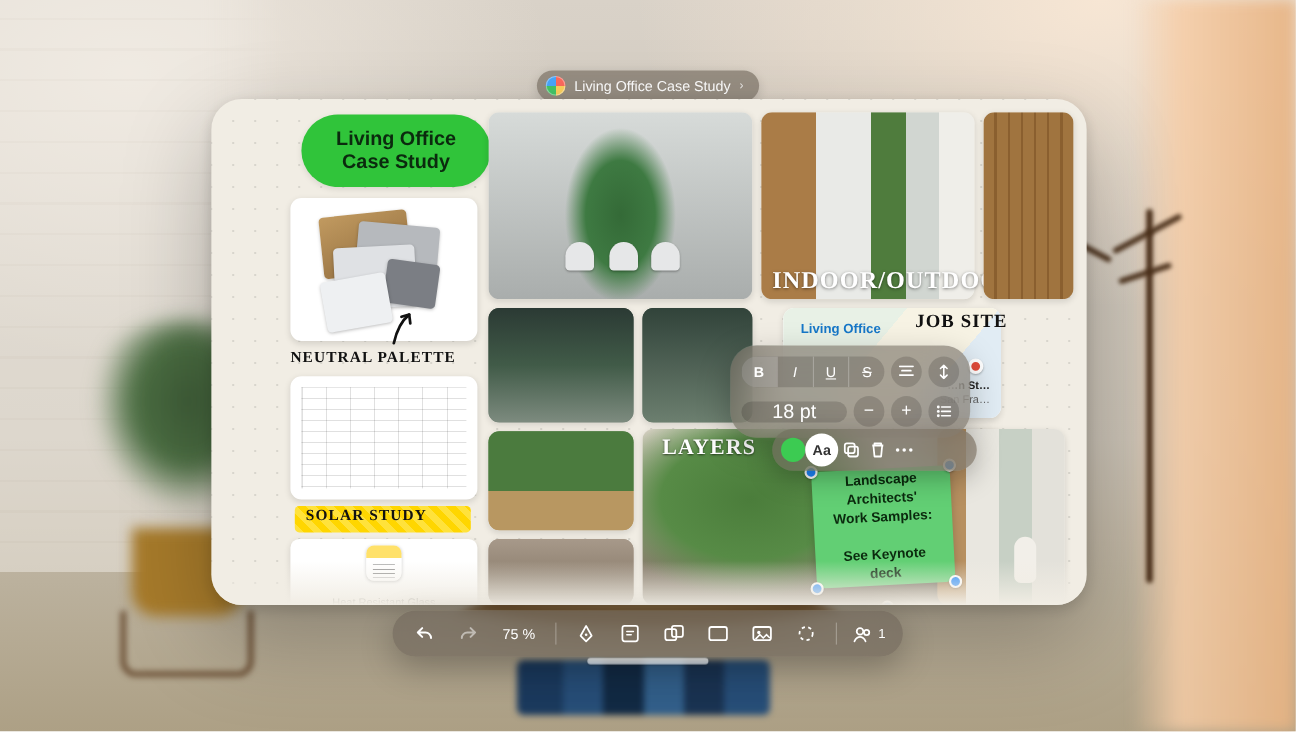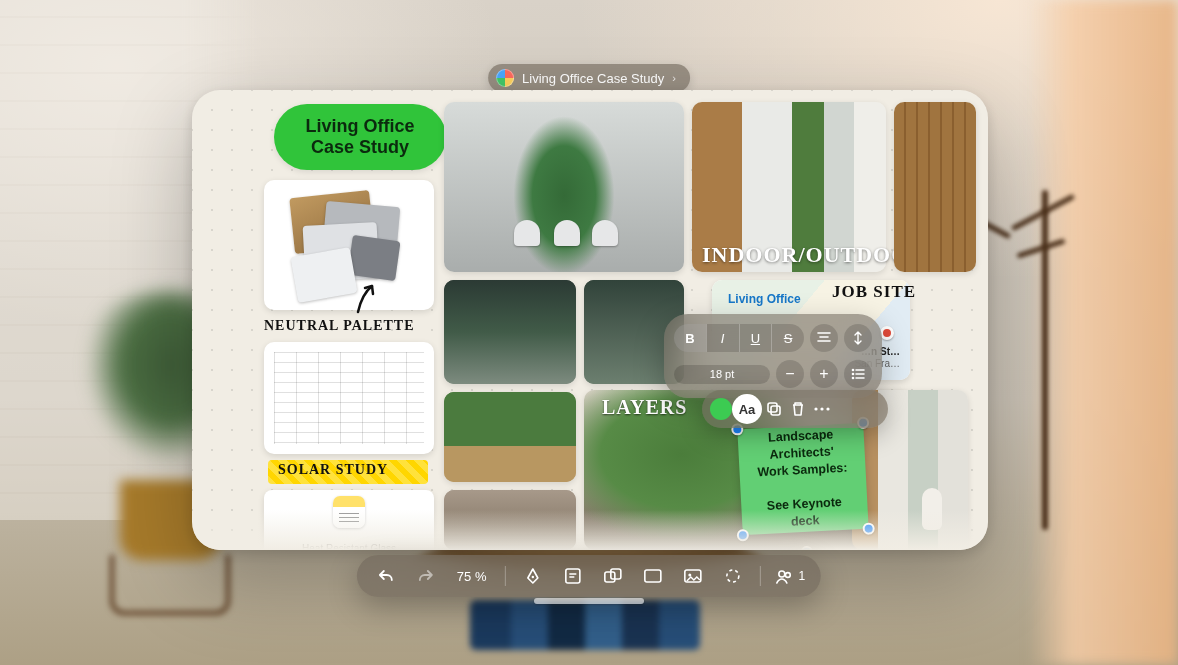--- a/index.html
+++ b/index.html
@@ -198,21 +198,21 @@
     background: rgba(118,110,99,0.62);
     backdrop-filter: blur(18px);
     box-shadow: 0 10px 30px rgba(0,0,0,0.25);
     display:flex; flex-direction:column; gap:8px;
   }
   .fmt-row { display:flex; align-items:center; gap:6px; }
   .seg { display:flex; flex:1; background:rgba(0,0,0,0.15); border-radius:14px; overflow:hidden;}
   .seg button { flex:1; height:28px; border:none; background:transparent; color:#fff; font-size:13px; cursor:pointer;}
   .seg button.active { background:rgba(255,255,255,0.22);}
   .seg .sep { width:1px; background:rgba(255,255,255,0.25);}
-  .pill-size { flex:1; height:19px; border-radius:14px; background:rgba(0,0,0,0.15); color:#fff; display:flex; align-items:center; justify-content:center; font-size:11px;}
+  .pill-size { flex:1; height:19px; border-radius:14px; background:rgba(0,0,0,0.15); color:#fff; display:flex; align-items:center; justify-content:center; font-size:18px;}
   .round { width:28px;height:28px;border-radius:14px;background:rgba(0,0,0,0.15);border:none;color:#fff;font-size:16px;display:flex;align-items:center;justify-content:center;cursor:pointer;}
 
   
   .editbar {
     position:absolute; left:512px; top:298px; width:186px; height:38px;
     border-radius:20px;
     background: rgba(118,110,99,0.62);
     backdrop-filter: blur(16px);
     box-shadow: 0 8px 24px rgba(0,0,0,0.25);
     display:flex; align-items:center; justify-content:flex-start; padding:0 8px;

